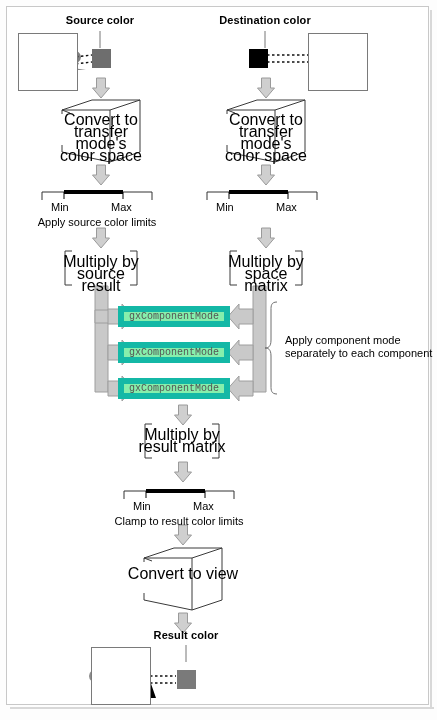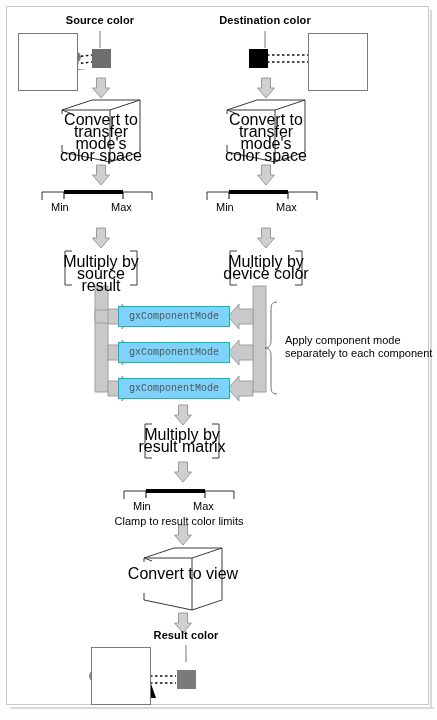--- a/index.html
+++ b/index.html
@@ -26,21 +26,21 @@
   .ctr{text-align:center;}
 
   .picbox{position:absolute;border:1px solid #7a7a7a;background:#fff;box-sizing:border-box;}
   .swatch{position:absolute;box-sizing:border-box;}
 
   svg{position:absolute;left:0;top:0;overflow:visible;}
   .svgwrap{position:absolute;left:0;top:0;width:437px;height:720px;pointer-events:none;}
 
   .boxtext{position:absolute;font-size:16px;line-height:12px;text-align:center;color:#000;}
   .cmbox{
-    position:absolute;border:1px solid #14b8a6;background:#7dd3fc;box-sizing:border-box;
+    position:absolute;border:6px solid #14b8a6;background:#86efac;box-sizing:border-box;
     display:flex;align-items:center;justify-content:center;
   }
 </style>
 </head>
 <body>
 
 <div id="figure">
   <div class="shadow-r"></div>
   <div class="shadow-b"></div>
   <div class="frame"></div>
@@ -250,31 +250,32 @@
   </div>
 
   <div class="boxtext" style="left:216px;top:114px;width:100px;">
     <div>Convert to</div>
     <div>transfer mode's</div>
     <div>color space</div>
   </div>
 
   <div class="lbl cap" style="left:51px;top:201px;">Min</div>
   <div class="lbl cap" style="left:111px;top:201px;">Max</div>
+  <div class="lbl cap ctr" style="left:27px;top:216px;width:140px;">Apply source color limits</div>
 
   <div class="lbl cap" style="left:216px;top:201px;">Min</div>
   <div class="lbl cap" style="left:276px;top:201px;">Max</div>
 
   <div class="boxtext" style="left:56px;top:256px;width:90px;">
     <div>Multiply by</div>
     <div>source result</div>
   </div>
   <div class="boxtext" style="left:221px;top:256px;width:90px;">
     <div>Multiply by</div>
-    <div>device color</div>
+    <div>space matrix</div>
   </div>
 
   <div class="cmbox" style="left:118px;top:306px;width:112px;height:21px;">
     <span class="mono">gxComponentMode</span>
   </div>
   <div class="cmbox" style="left:118px;top:342px;width:112px;height:21px;">
     <span class="mono">gxComponentMode</span>
   </div>
   <div class="cmbox" style="left:118px;top:378px;width:112px;height:21px;">
     <span class="mono">gxComponentMode</span>

